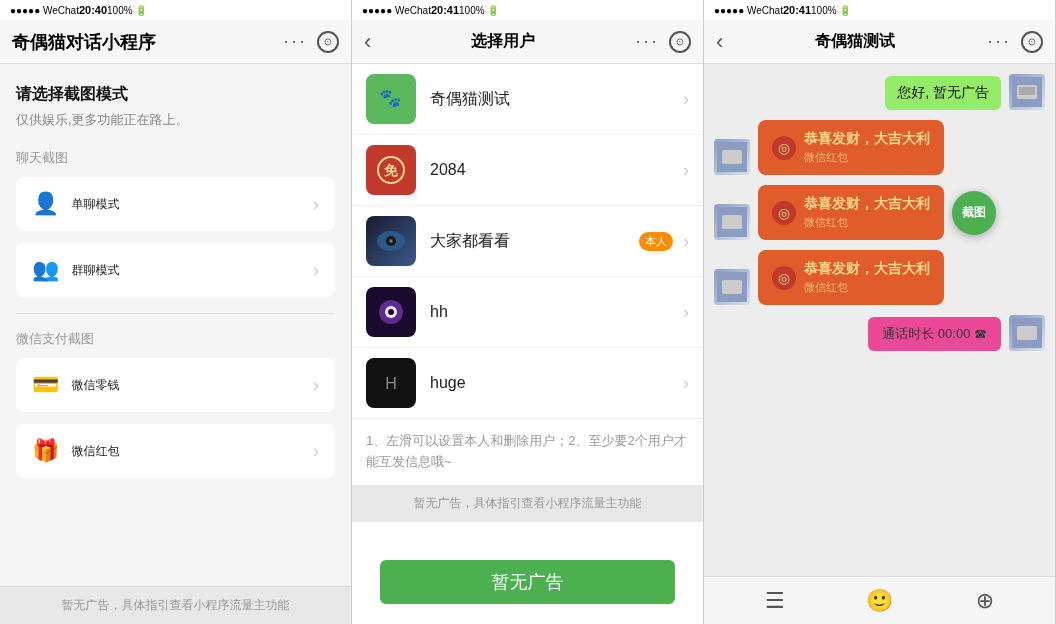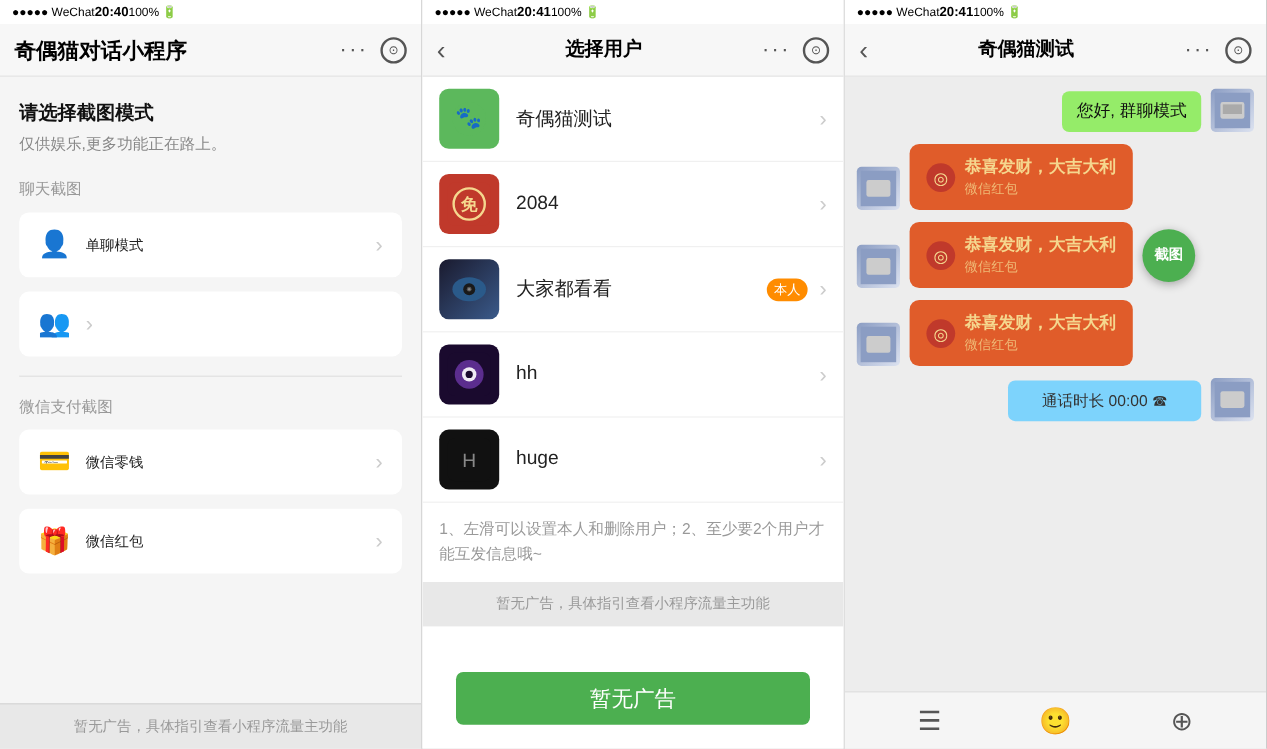--- a/index.html
+++ b/index.html
@@ -289,22 +289,22 @@
       padding: 0 20px;
       flex-shrink: 0;
     }
     .toolbar-icon {
       font-size: 22px;
       color: #555;
       cursor: pointer;
     }
 
     .call-bubble {
-      background: #7dd3fc;
-      padding: 8px 28px;
+      background: #ec4899;
+      padding: 8px 14px;
       border-radius: 6px;
       font-size: 13px;
       color: #333;
       display: flex;
       align-items: center;
       gap: 8px;
     }
   </style>
 </head>
 <body>
@@ -331,20 +331,21 @@
     <h1>请选择截图模式</h1>
     <p class="subtitle">仅供娱乐,更多功能正在路上。</p>
     <div class="section-label">聊天截图</div>
     <div class="mode-item">
       <span class="mode-icon">👤</span>
       <span class="mode-label">单聊模式</span>
       <span class="mode-arrow">›</span>
     </div>
     <div class="mode-item">
       <span class="mode-icon">👥</span>
+      <span class="mode-label">群聊模式</span>
       <span class="mode-arrow">›</span>
     </div>
     <div class="section-divider"></div>
     <div class="section-label">微信支付截图</div>
     <div class="mode-item">
       <span class="mode-icon">💳</span>
       <span class="mode-label">微信零钱</span>
       <span class="mode-arrow">›</span>
     </div>
     <div class="mode-item">
@@ -476,21 +477,21 @@
   <div class="chat-content">
 
     <div class="chat-msg right">
       <div class="chat-avatar" style="background:linear-gradient(135deg,#8b9dc3,#dce2f0);">
         <svg width="30" height="30" viewBox="0 0 30 30">
             <rect width="30" height="30" fill="#8b9dc3"></rect>
             <rect x="5" y="8" width="20" height="14" rx="2" fill="#ccc"></rect>
             <rect x="7" y="10" width="16" height="8" fill="#aaa"></rect>
           </svg>
       </div>
-      <div class="bubble green">您好, 群聊模式</div>
+      <div class="bubble green">您好, 暂无广告</div>
     </div>
 
     <div class="chat-msg">
       <div class="chat-avatar" style="background:linear-gradient(135deg,#8b9dc3,#dce2f0);">
         <svg width="30" height="30" viewBox="0 0 30 30">
             <rect width="30" height="30" fill="#8b9dc3"></rect>
             <rect x="5" y="8" width="20" height="14" rx="2" fill="#ccc"></rect>
           </svg>
       </div>
       <div class="red-packet">

